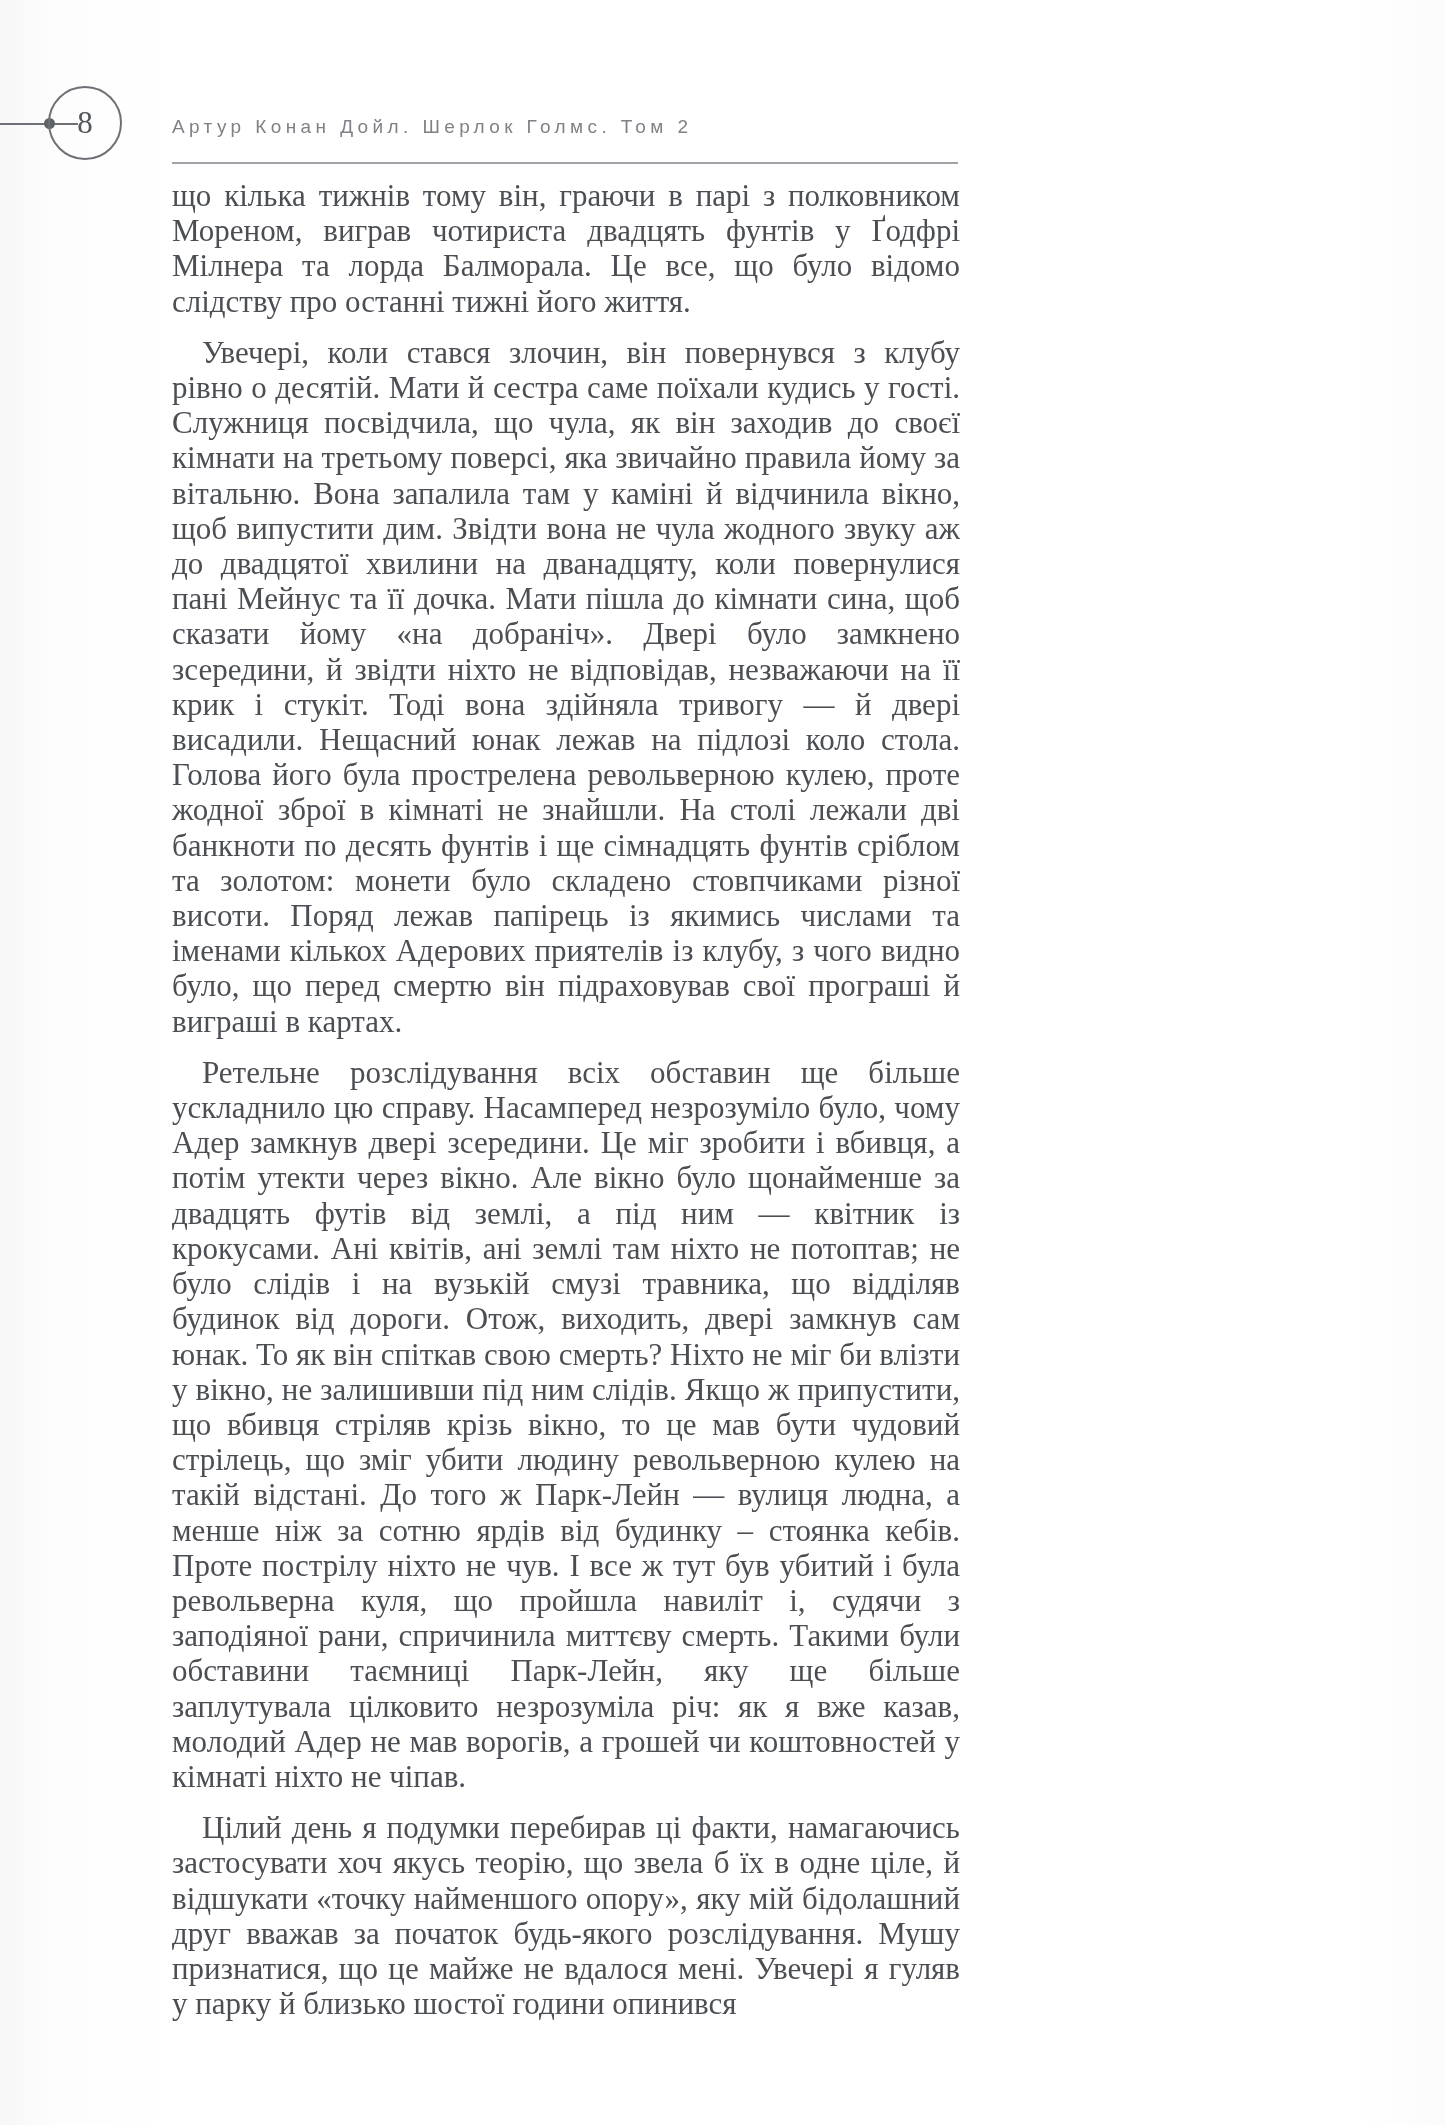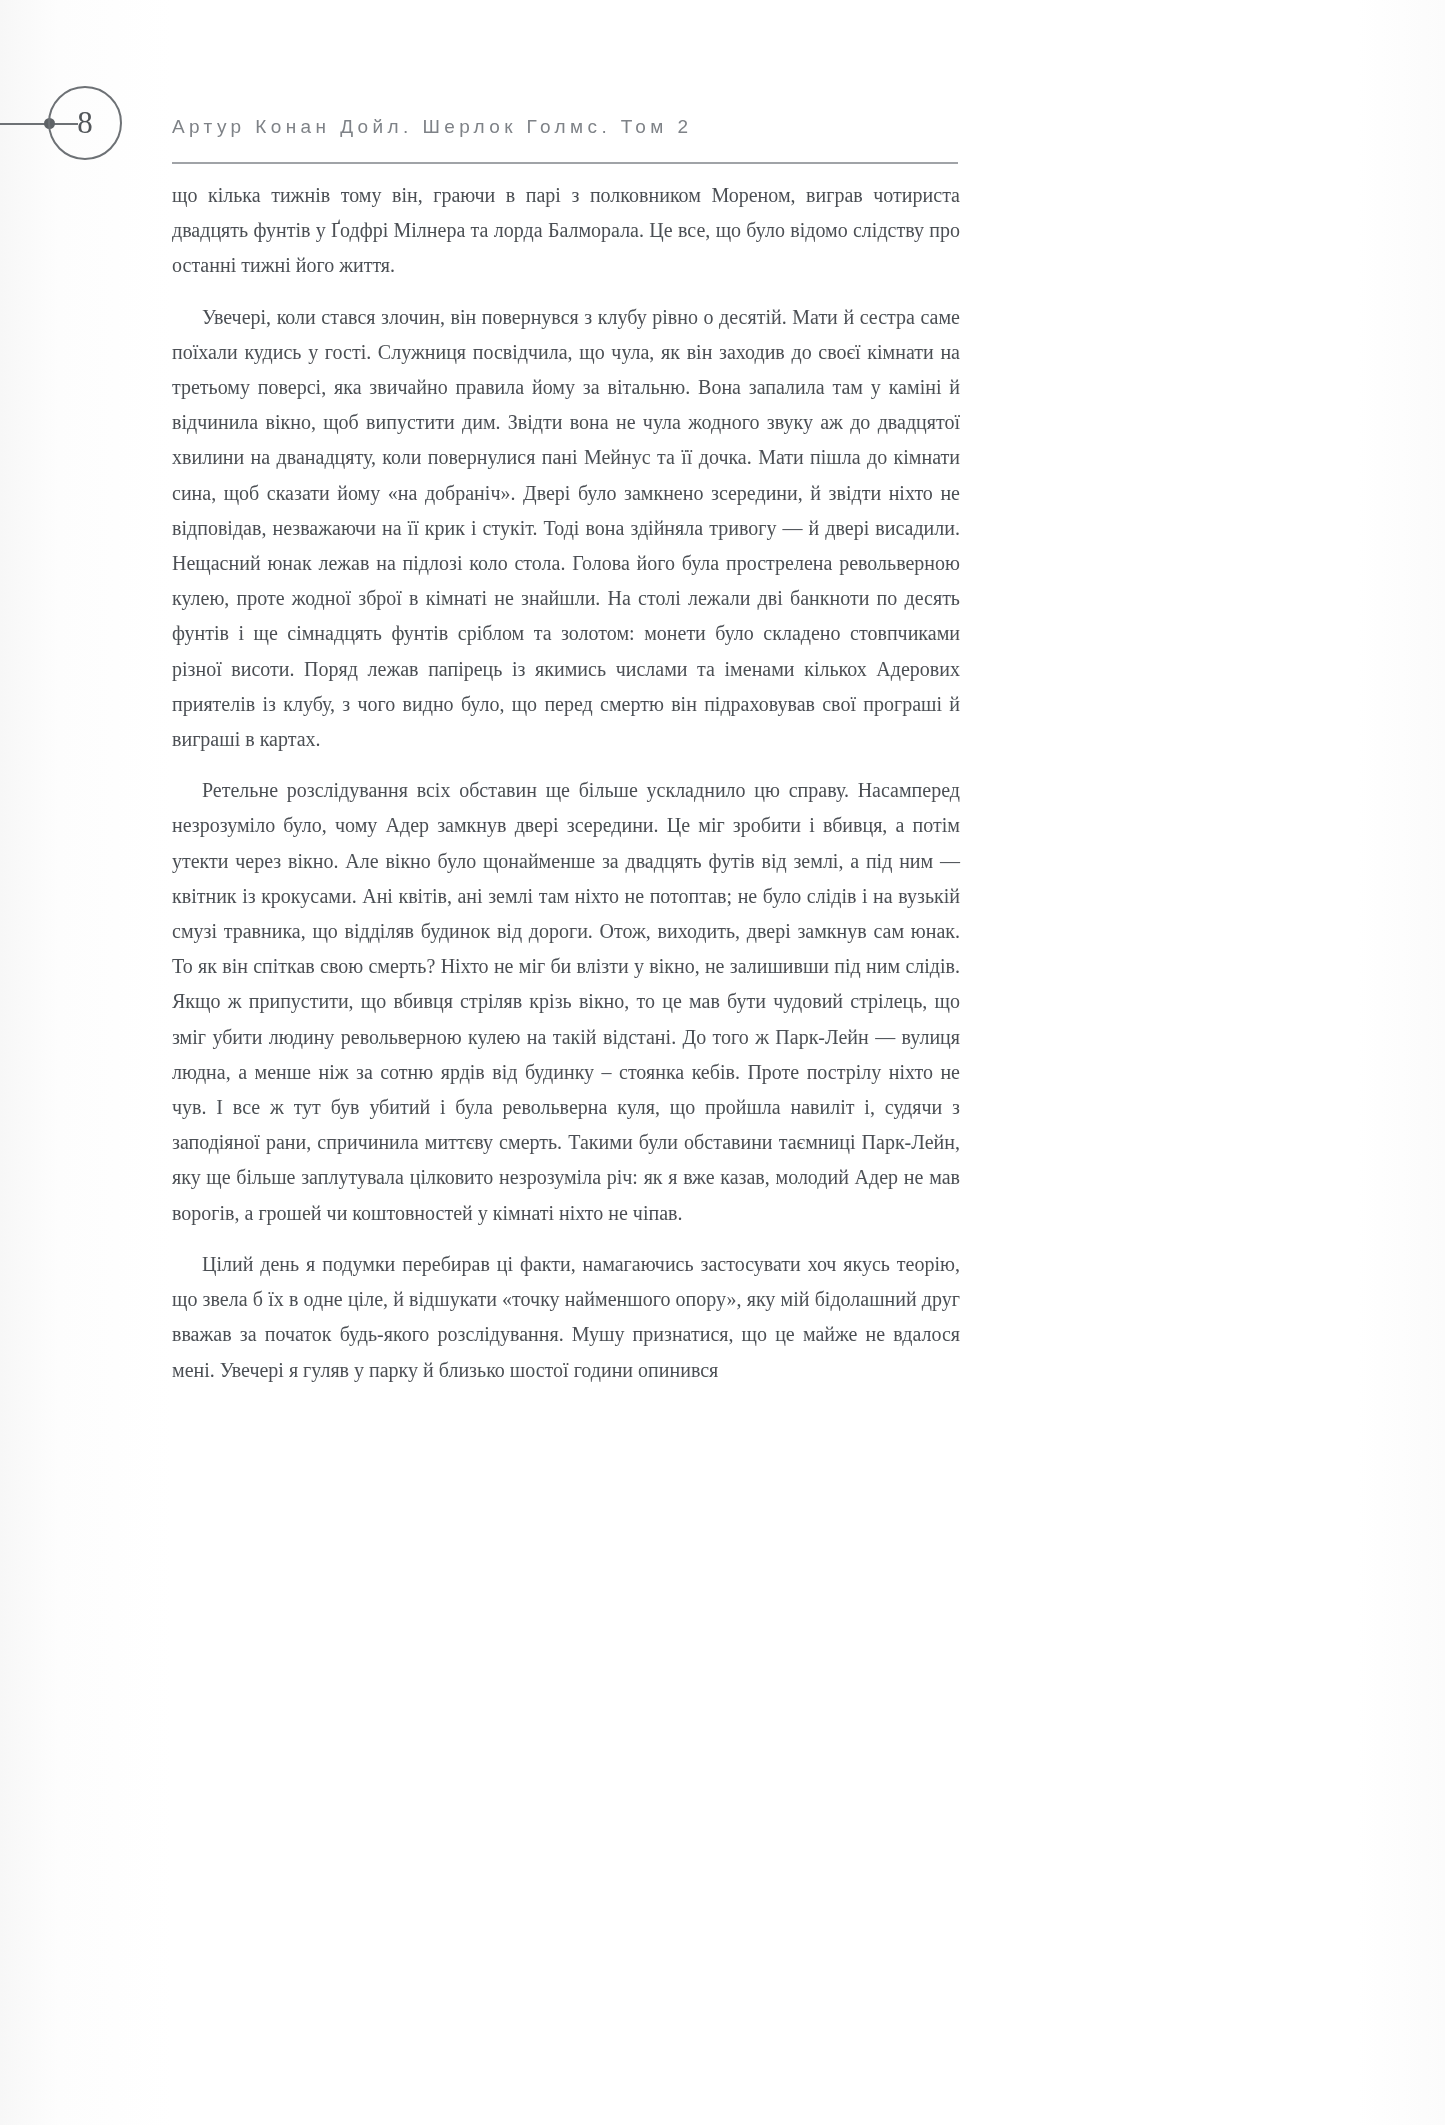--- a/index.html
+++ b/index.html
@@ -95,21 +95,21 @@
   .body-col {
     position: absolute;
     left: 172px;
     top: 178px;
     width: 788px;
   }
   .para {
     margin: 0;
     text-align: justify;
     text-justify: inter-word;
-    font-size: 20px;
+    font-size: 31px;
     line-height: 35.2px;
     color: #4b4f54;
     text-indent: 30px;
     hyphens: manual;
     -webkit-hyphens: manual;
   }
   .para.first { text-indent: 0; }
   .para + .para { margin-top: 16px; }
 </style>
 </head>

